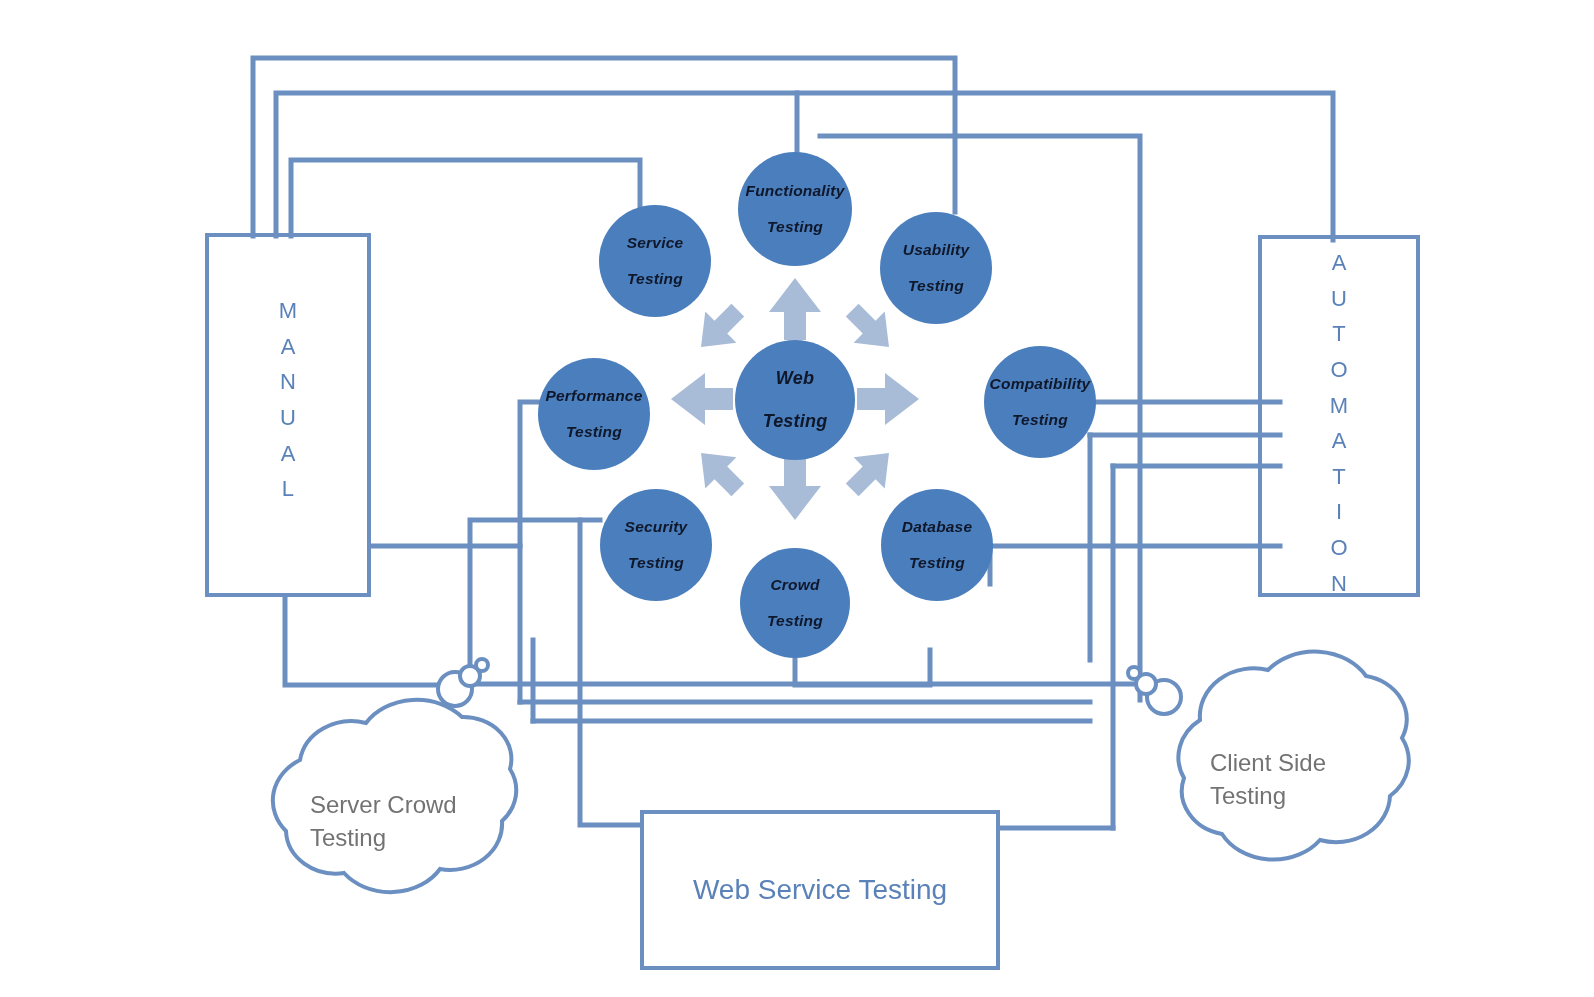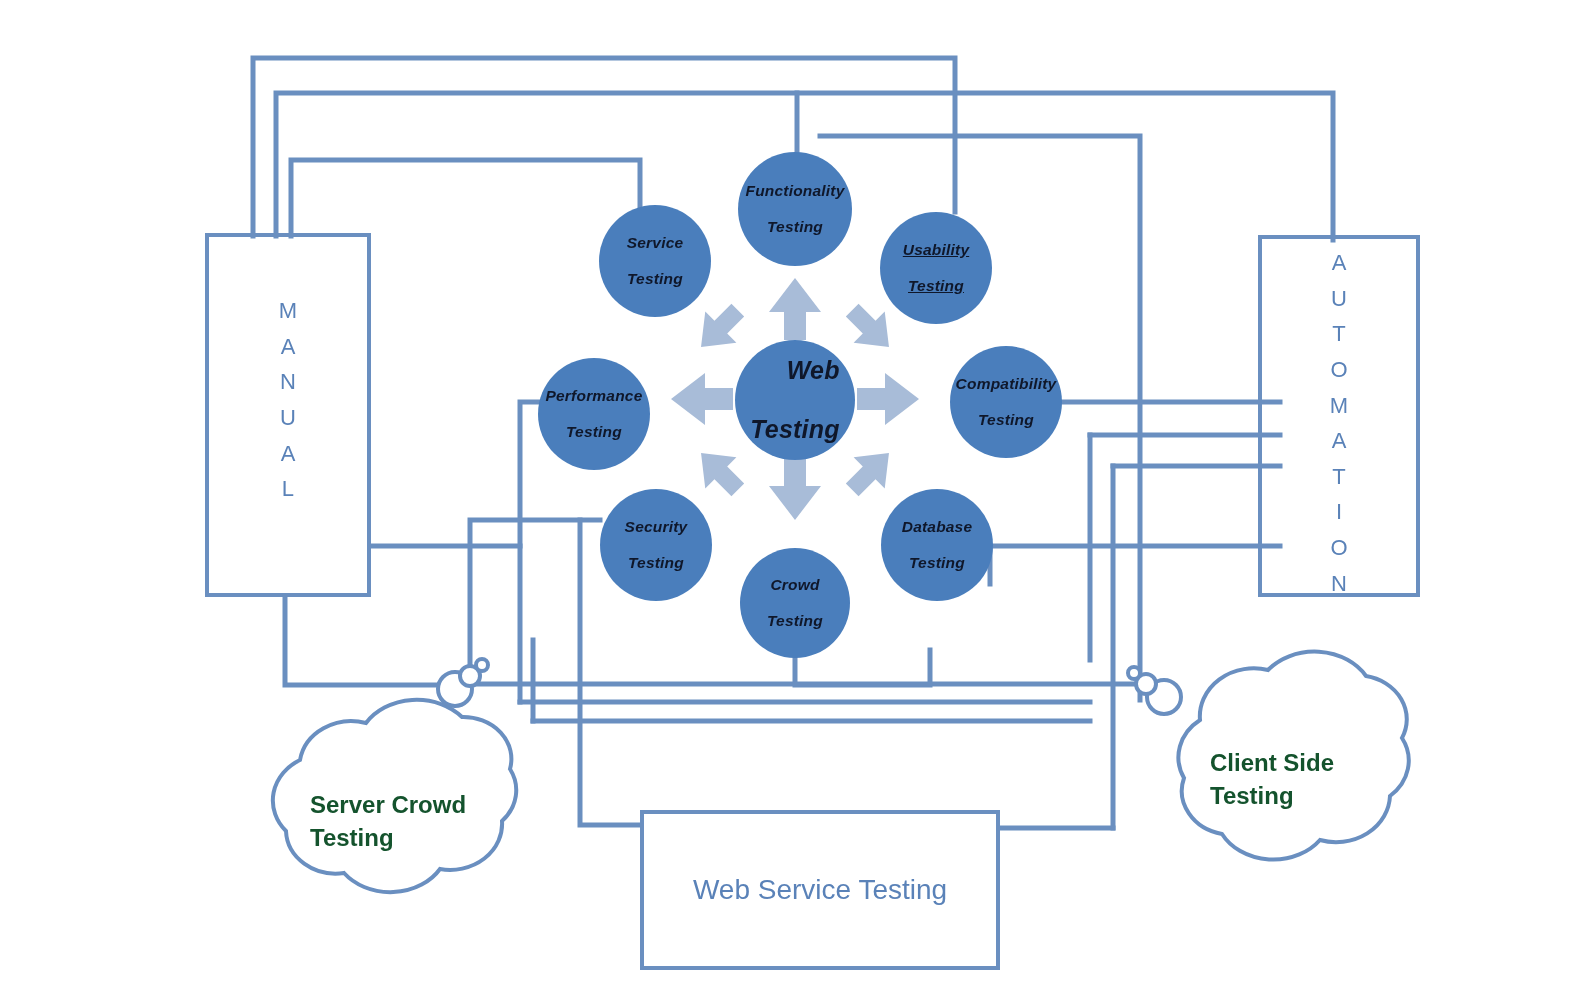--- a/index.html
+++ b/index.html
@@ -8,34 +8,34 @@
        font-family:"Liberation Sans", sans-serif;}
   #stage{position:absolute;left:0;top:0;width:1594px;height:997px;}
   #wires{position:absolute;left:0;top:0;width:1594px;height:997px;}
   #nodes{position:absolute;left:0;top:0;width:1594px;height:997px;}
 
   .circle{position:absolute;border-radius:50%;background:#4a7ebc;
           display:flex;align-items:center;justify-content:center;
           text-align:center;color:#0f172a;font-weight:bold;font-style:italic;
           line-height:1.18;letter-spacing:.2px;}
   .circle span{display:block;padding:0 4px;}
-  .c-center{font-size:25px;text-align:right;}
+  .c-center{font-size:18px;}
   .c-sat{font-size:15.5px;}
 
   .vbox{position:absolute;border:4px solid #6a8fc0;background:transparent;
         box-sizing:border-box;display:flex;justify-content:center;}
   .vbox .letters{display:flex;flex-direction:column;align-items:center;
         color:#5a82b8;font-size:22px;line-height:1.62;font-weight:400;}
 
   .hbox{position:absolute;border:4px solid #6a8fc0;background:transparent;
         box-sizing:border-box;display:flex;align-items:center;justify-content:center;}
   .hbox .lbl{color:#5a82b8;font-size:28px;font-weight:400;}
 
-  .cloud-label{position:absolute;color:#14532d;font-size:24px;line-height:1.38;
-        text-align:left;font-weight:700;}
+  .cloud-label{position:absolute;color:#737373;font-size:24px;line-height:1.38;
+        text-align:left;font-weight:400;}
 </style>
 </head>
 <body>
 
 <div id="stage">
 
   <svg id="wires" viewBox="0 0 1594 997">
     <g fill="none" stroke="#6a8fc0" stroke-width="5" stroke-linecap="square">
 
       <path d="M253,236 L253,58 L955,58 L955,212"></path>
@@ -126,25 +126,25 @@
   <div id="nodes">
 
     <div class="circle c-center" style="left:735px;top:340px;width:120px;height:120px;">
       <span><span>Web</span><br><span>Testing</span></span>
     </div>
 
     <div class="circle c-sat" style="left:738px;top:152px;width:114px;height:114px;">
       <span><span>Functionality</span><br><span>Testing</span></span>
     </div>
 
-    <div class="circle c-sat" style="left:880px;top:212px;width:112px;height:112px;text-decoration:underline;">
+    <div class="circle c-sat" style="left:880px;top:212px;width:112px;height:112px;">
       <span><span>Usability</span><br><span>Testing</span></span>
     </div>
 
-    <div class="circle c-sat" style="left:950px;top:346px;width:112px;height:112px;">
+    <div class="circle c-sat" style="left:984px;top:346px;width:112px;height:112px;">
       <span><span>Compatibility</span><br><span>Testing</span></span>
     </div>
 
     <div class="circle c-sat" style="left:881px;top:489px;width:112px;height:112px;">
       <span><span>Database</span><br><span>Testing</span></span>
     </div>
 
     <div class="circle c-sat" style="left:740px;top:548px;width:110px;height:110px;justify-content:center;">
       <span><span>Crowd</span><br><span>Testing</span></span>
     </div>

